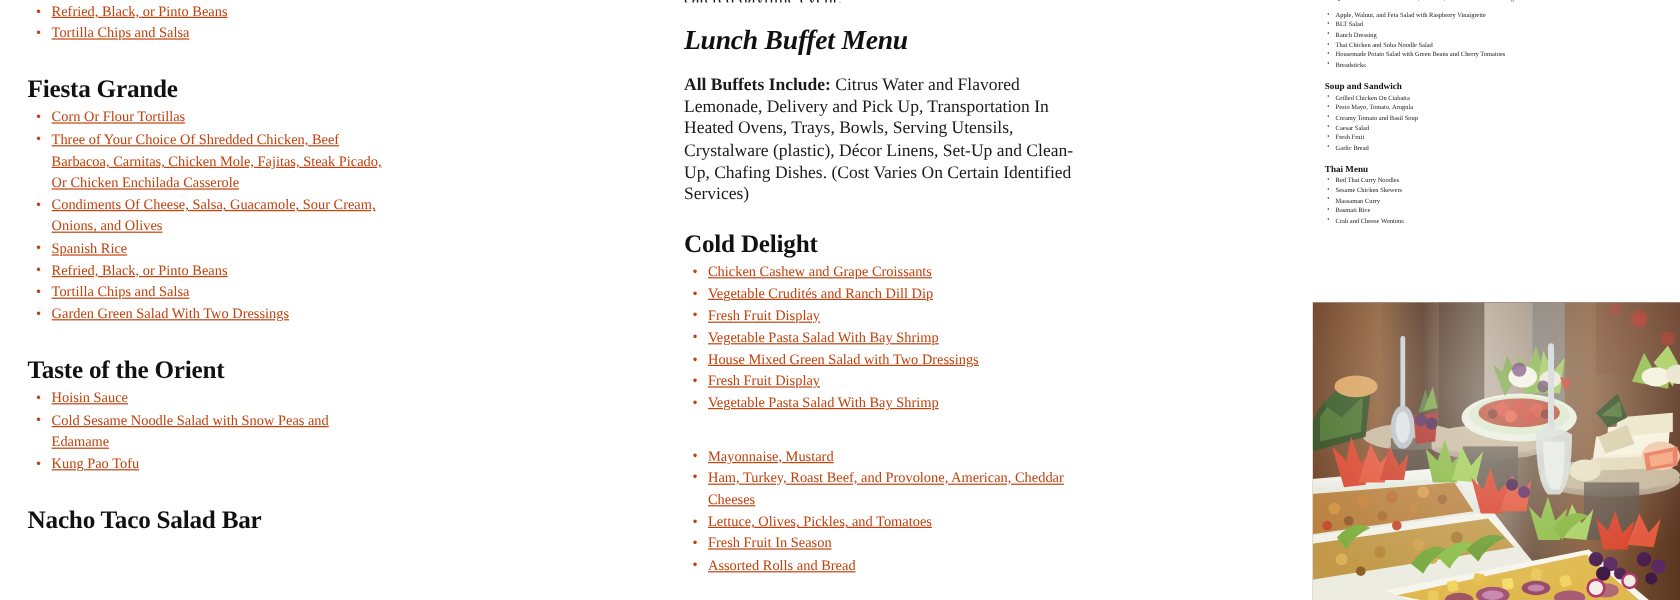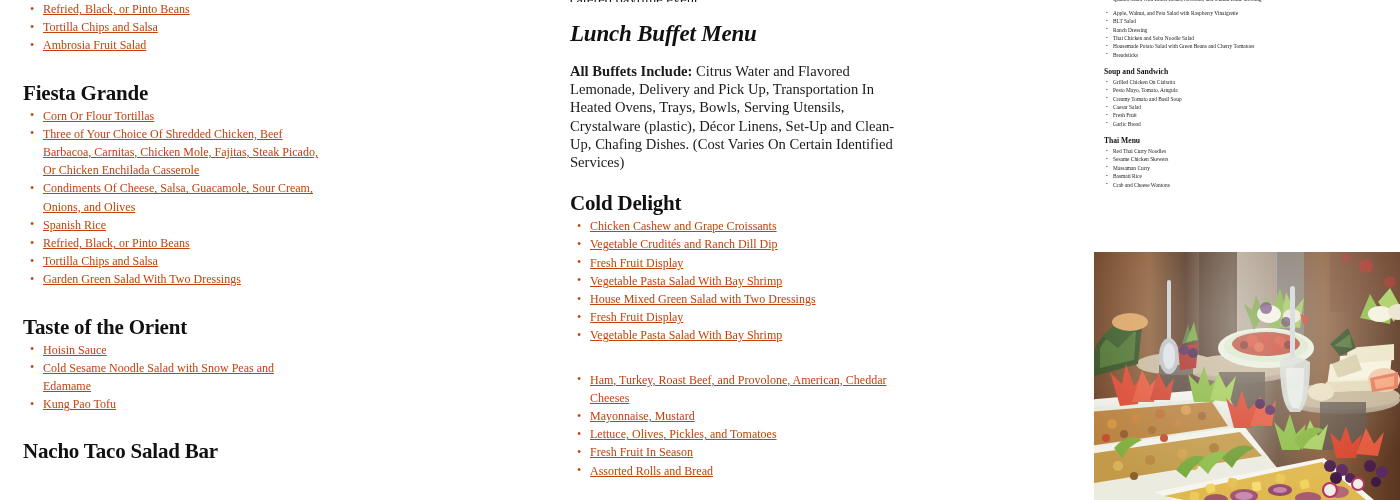--- a/index.html
+++ b/index.html
@@ -174,21 +174,20 @@
     <ul>
       <li>Quinoa Salad with Black Beans, Avocado, and Cumin Lime dressing</li>
     </ul>
   </div>
 
   <div class="col col-left">
 
     <ul class="items">
       <li>Refried, Black, or Pinto Beans</li>
       <li>Tortilla Chips and Salsa</li>
-      <li>Ambrosia Fruit Salad</li>
     </ul>
 
     <div class="gap-lg"></div>
 
     <div class="sec">
       <h2 class="heading">Fiesta Grande</h2>
       <ul class="items">
         <li>Corn Or Flour Tortillas</li>
         <li>Three of Your Choice Of Shredded Chicken, Beef Barbacoa, Carnitas, Chicken Mole, Fajitas, Steak Picado, Or Chicken Enchilada Casserole</li>
         <li>Condiments Of Cheese, Salsa, Guacamole, Sour Cream, Onions, and Olives</li>
@@ -240,22 +239,22 @@
         <li>House Mixed Green Salad with Two Dressings</li>
         <li>Fresh Fruit Display</li>
         <li>Vegetable Pasta Salad With Bay Shrimp</li>
       </ul>
     </div>
 
     <div class="gap-lg"></div>
 
     <div class="sec">
       <ul class="items">
+        <li>Mayonnaise, Mustard</li>
         <li>Ham, Turkey, Roast Beef, and Provolone, American, Cheddar Cheeses</li>
-        <li>Mayonnaise, Mustard</li>
         <li>Lettuce, Olives, Pickles, and Tomatoes</li>
         <li>Fresh Fruit In Season</li>
         <li>Assorted Rolls and Bread</li>
 
       </ul>
     </div>
   </div>
 
   <div class="col col-right">
 

